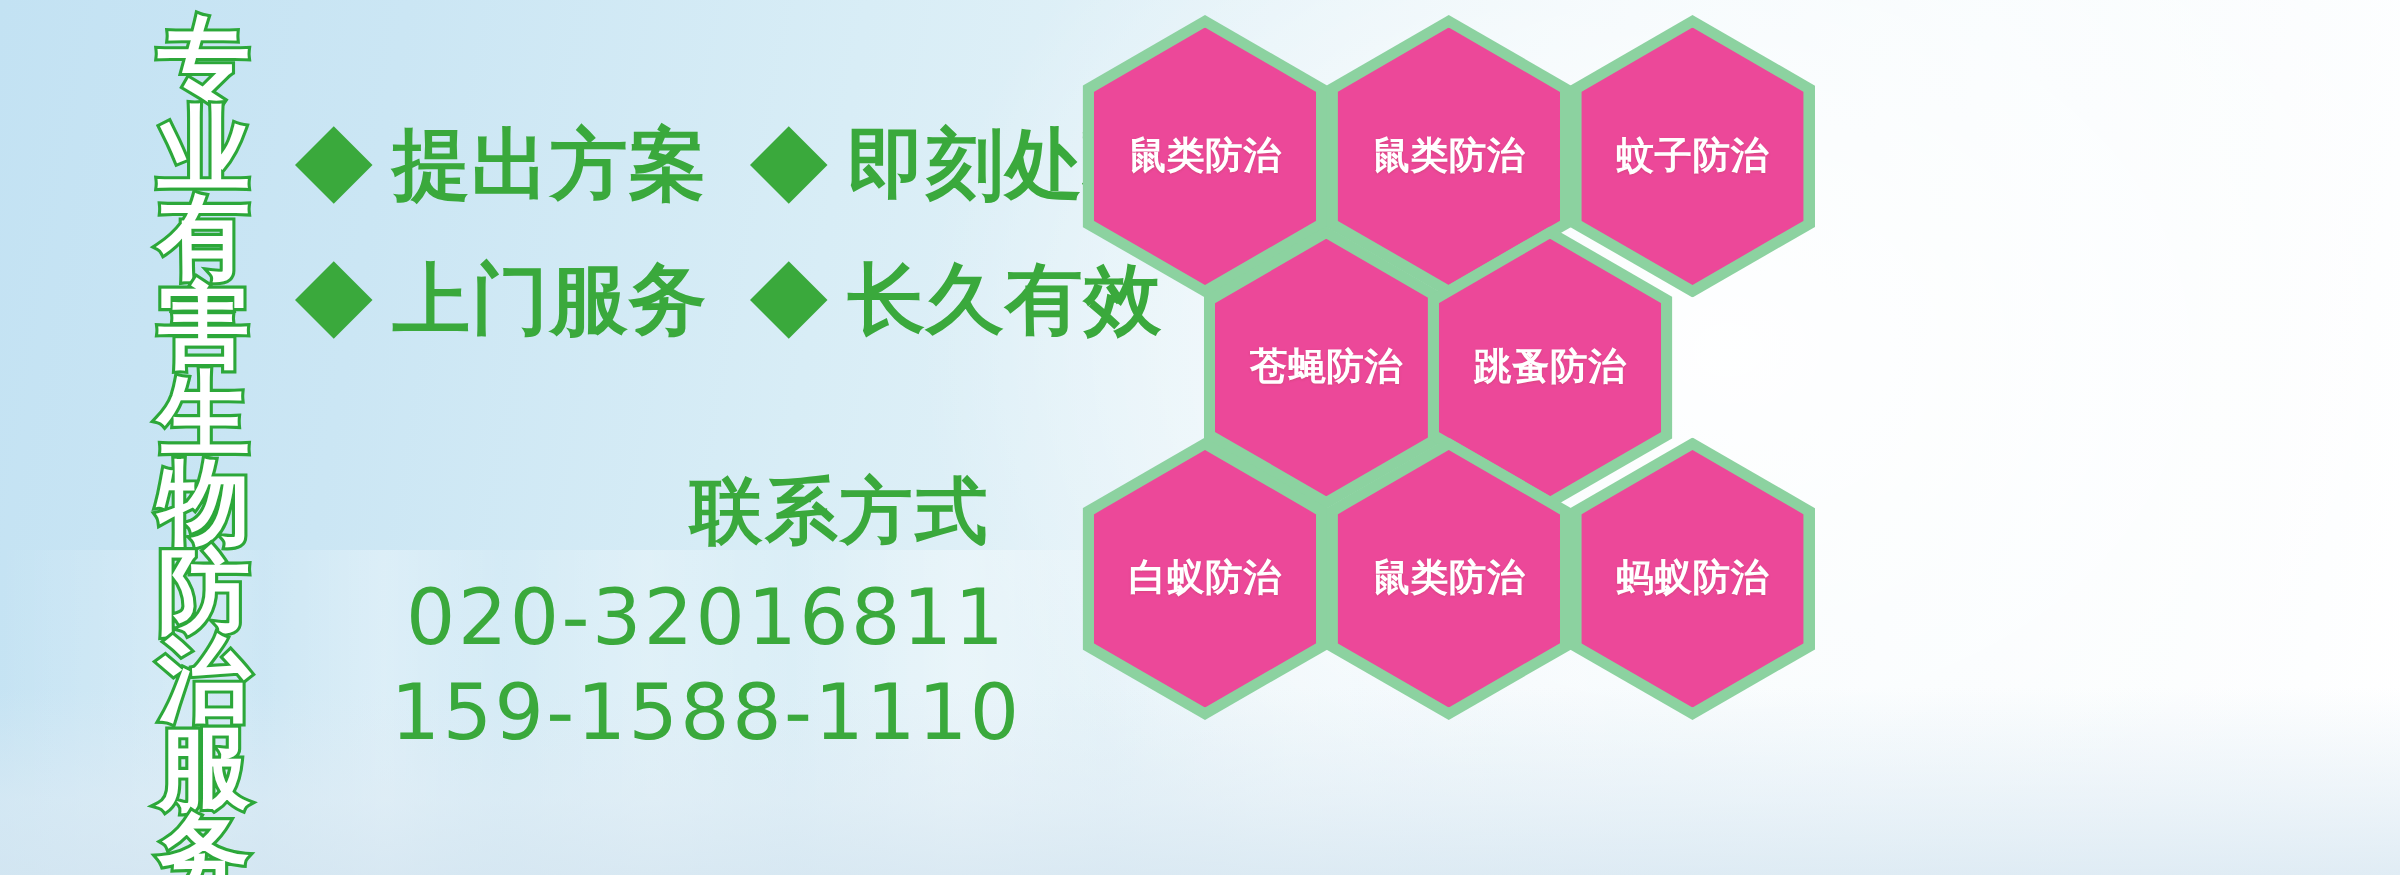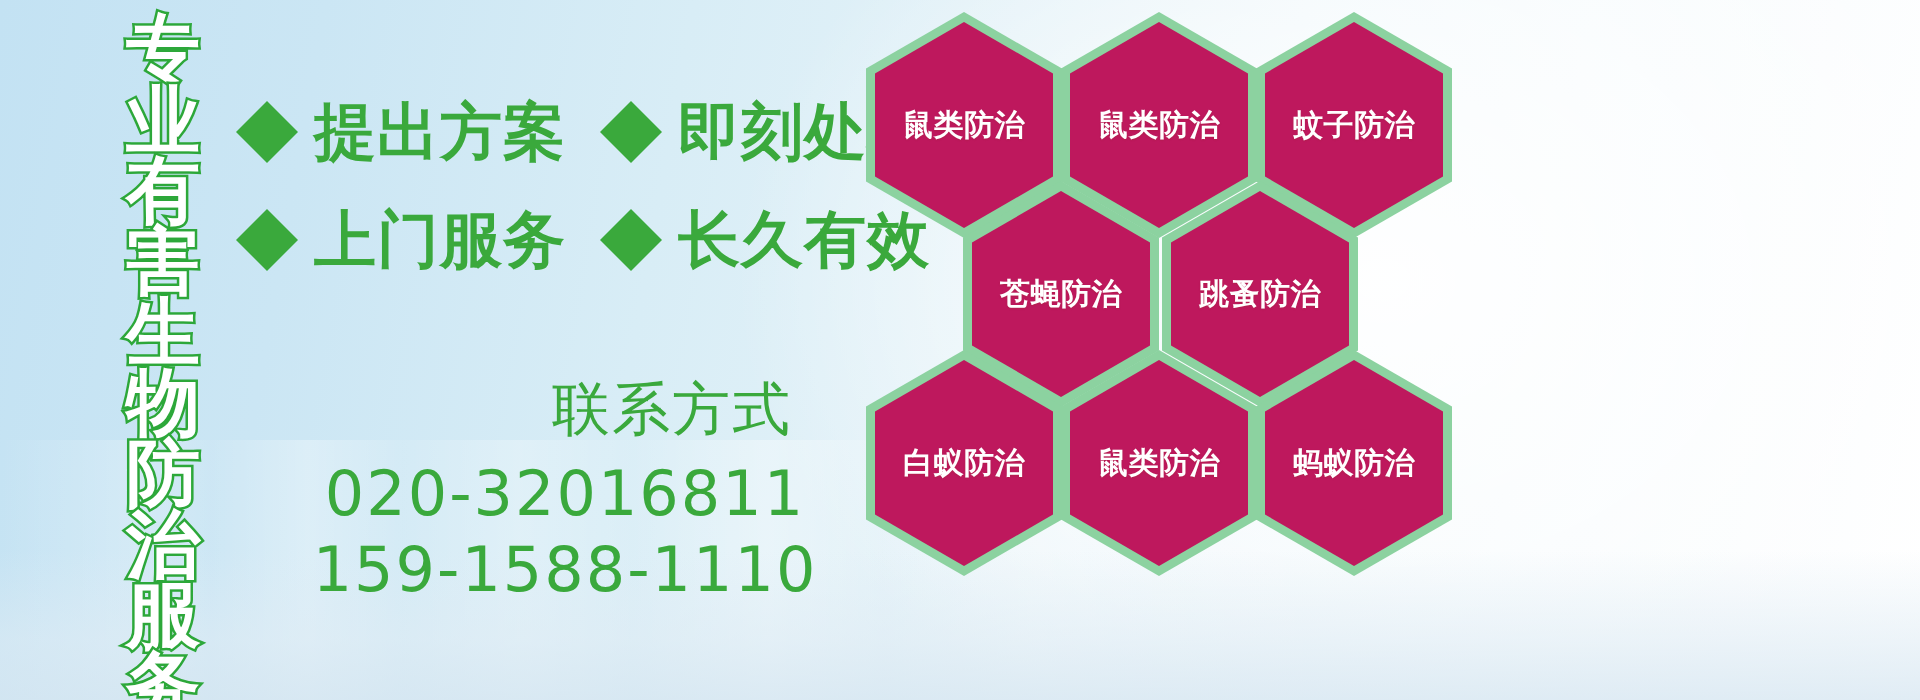--- a/index.html
+++ b/index.html
@@ -118,21 +118,21 @@
   .contact {
     position: absolute;
     left: 300px;
     top: 380px;
     width: 530px;
     text-align: right;
     color: #3aa93c;
   }
   .contact-title {
     font-size: 58px;
-    font-weight: 400;
+    font-weight: 700;
     letter-spacing: 2px;
     line-height: 1;
     padding-right: 38px;
     margin-bottom: 18px;
   }
   .contact-phone {
     font-size: 62px;
     font-weight: 400;
     letter-spacing: 2px;
     line-height: 1.22;
@@ -155,21 +155,21 @@
     clip-path: polygon(50% 0%, 100% 25%, 100% 75%, 50% 100%, 0% 75%, 0% 25%);
     background: #8cd2a0;
     display: block;
   }
   .hex .hex-inner {
     position: absolute;
     left: 9px; top: 10px;
     width: 178px;
     height: 206px;
     clip-path: polygon(50% 0%, 100% 25%, 100% 75%, 50% 100%, 0% 75%, 0% 25%);
-    background: #be185d;
+    background: #ec4899;
     display: flex;
     align-items: center;
     justify-content: center;
   }
   .hex-label {
     color: #ffffff;
     font-size: 30px;
     font-weight: 700;
     letter-spacing: 0.5px;
     line-height: 1;
@@ -248,21 +248,21 @@
       <div class="hex-inner">
         <span class="hex-label">蚊子防治</span>
       </div>
     </div>
 
     <div class="hex" style="left:105px; top:181px;">
       <div class="hex-inner">
         <span class="hex-label">苍蝇防治</span>
       </div>
     </div>
-    <div class="hex" style="left:304px; top:181px;">
+    <div class="hex" style="left:284px; top:181px;">
       <div class="hex-inner">
         <span class="hex-label">跳蚤防治</span>
       </div>
     </div>
 
     <div class="hex" style="left:8px;  top:350px;">
       <div class="hex-inner">
         <span class="hex-label">白蚁防治</span>
       </div>
     </div>

